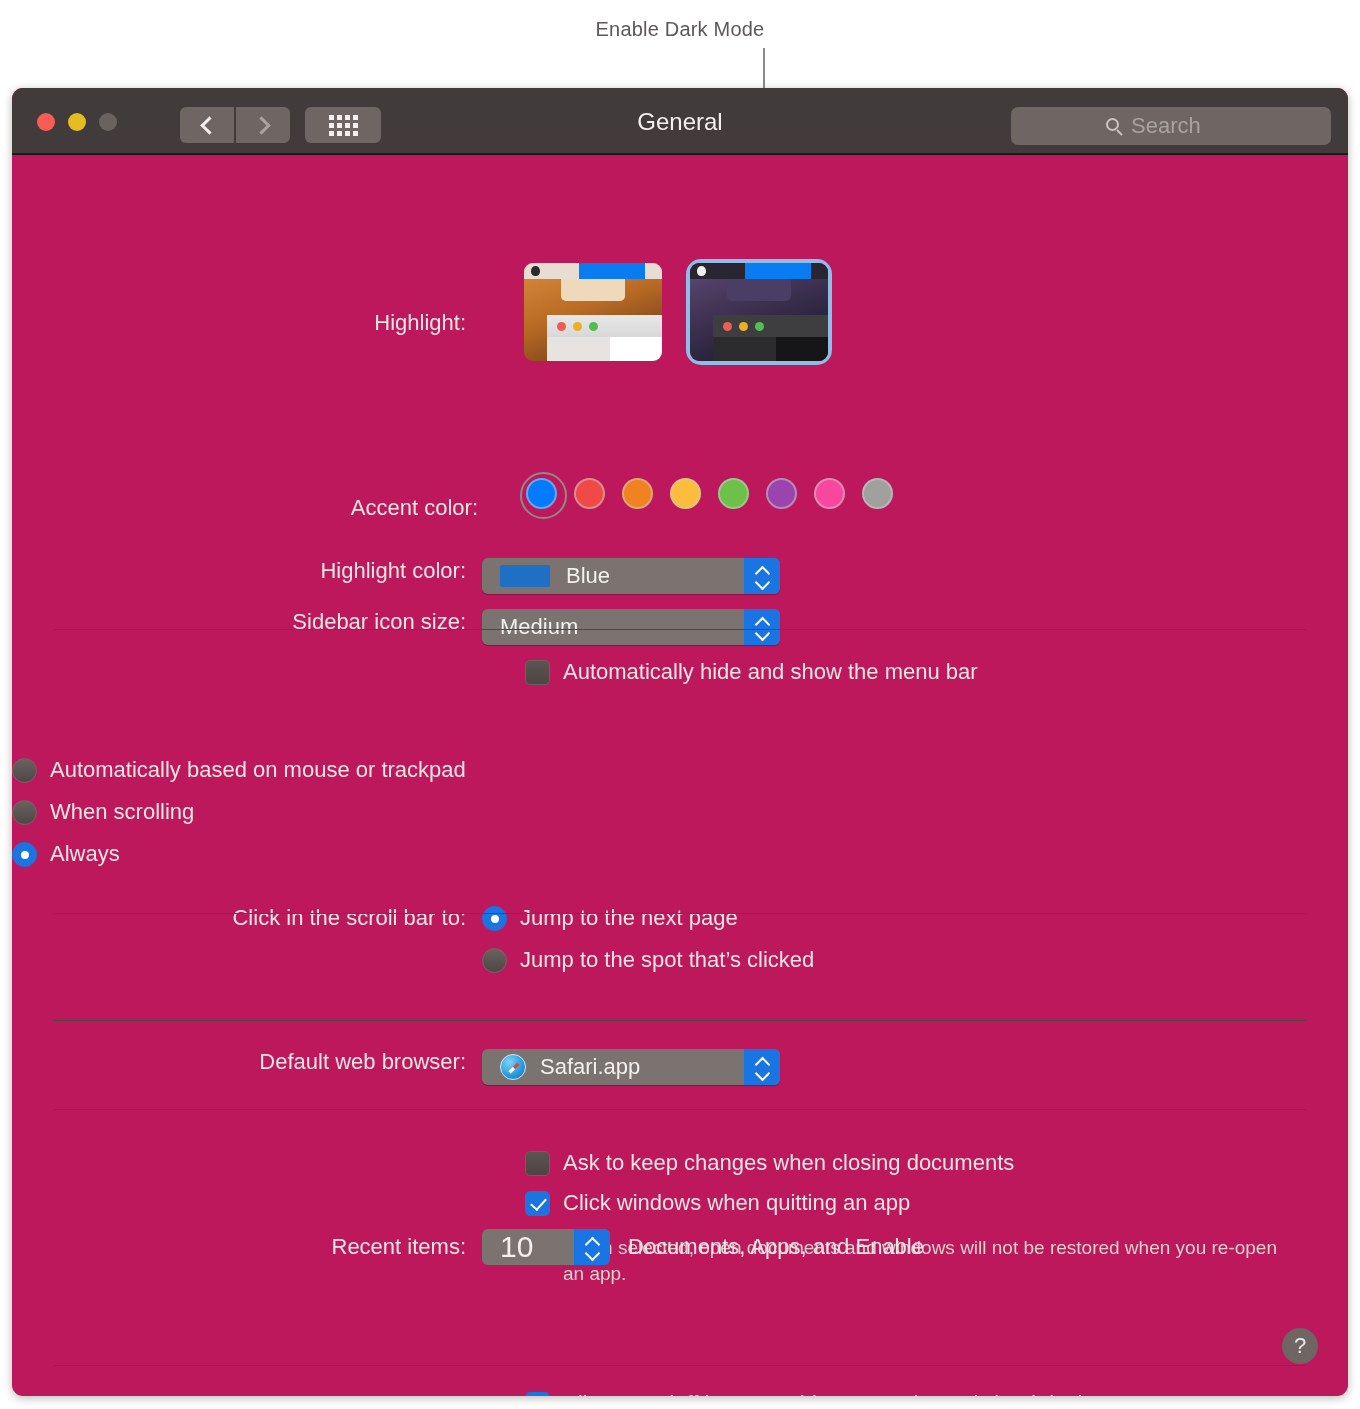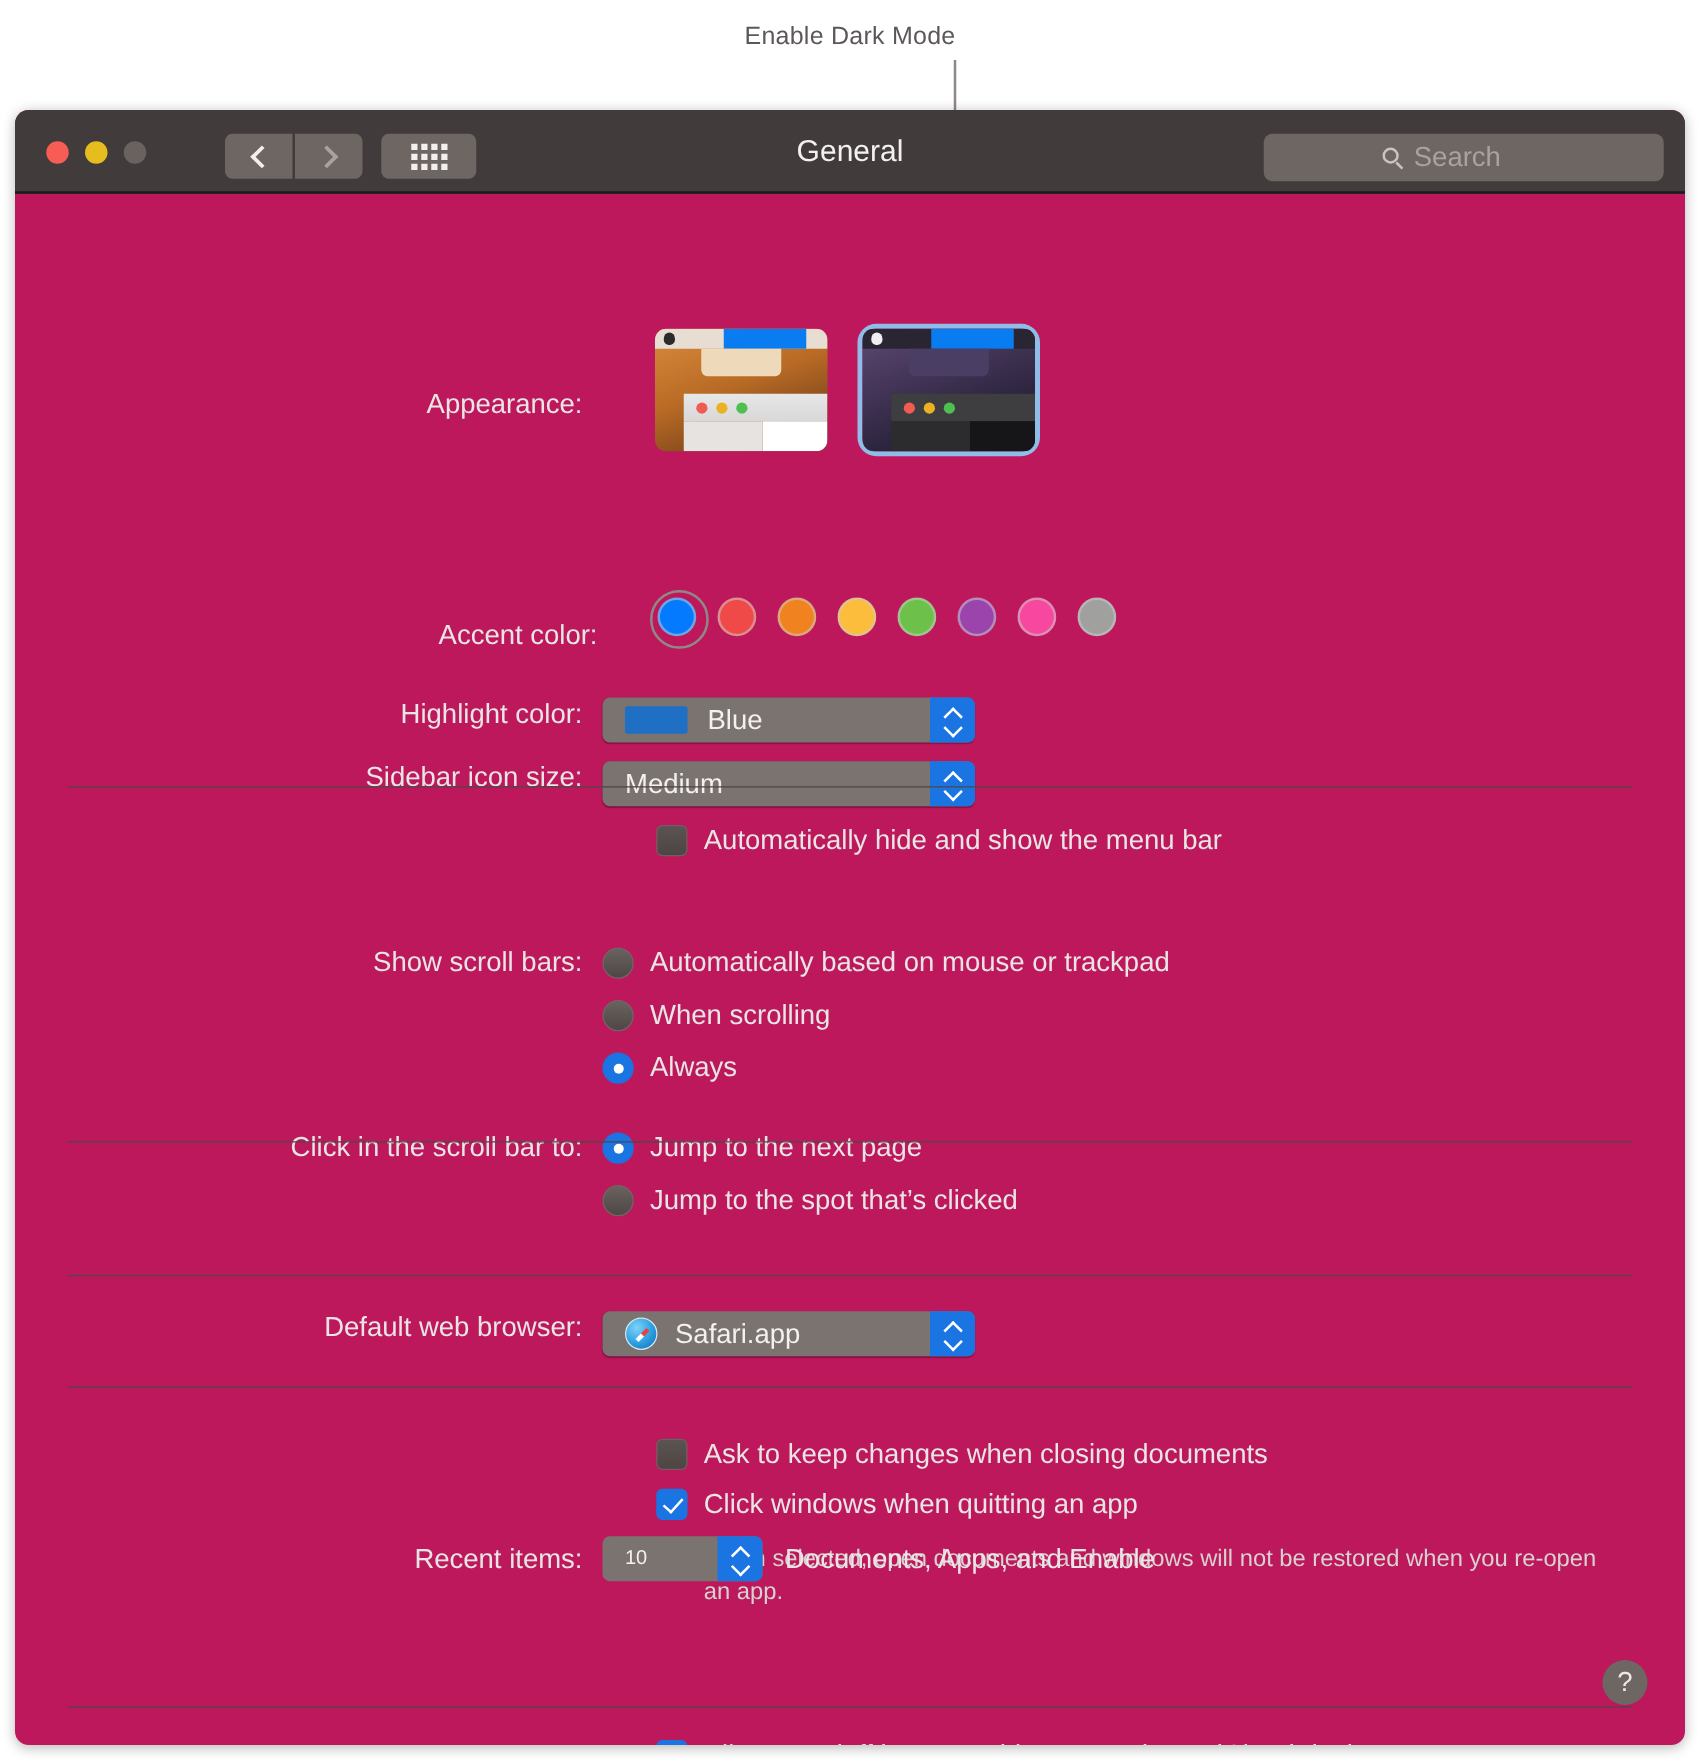--- a/index.html
+++ b/index.html
@@ -196,21 +196,21 @@
     content:''; position: absolute; left: 5px; top: 5px; width: 16px; height: 16px;
     background: linear-gradient(45deg, #ffffff 0 48%, #e8403a 52% 100%);
     clip-path: polygon(70% 15%, 85% 30%, 30% 85%, 15% 70%);
   }
 
   
   .numfield {
     width: 128px; height: 36px; background: #7a7370; border-radius: 6px; position: relative;
     display: flex; align-items: center; padding-left: 18px;
   }
-  .numfield .val { font-size: 16px; color: #f3f0ef; }
+  .numfield .val { font-size: 30px; color: #f3f0ef; }
 
   .helpbtn {
     position: absolute; right: 30px; bottom: 30px;
     width: 36px; height: 36px; border-radius: 50%; background: #6d6663;
     display: flex; align-items: center; justify-content: center;
     color: #ece8e6; font-size: 22px;
   }
 </style>
 </head>
 <body>
@@ -263,21 +263,21 @@
         <span class="ring"></span>
           <span class="handle"></span>
       </span>
       <span class="search-ph">Search</span>
     </div>
   </div>
 
   <div class="content">
 
     <div class="row" style="left:0; top:155px; width:512px;">
-      <div class="label">Appearance:</div>
+      <div class="label">Highlight:</div>
     </div>
     <div class="thumbs">
       <div class="thumb light">
         <div class="frame">
           <div class="menubar">
               <div class="blue"></div>
             </div>
           <div class="apple"></div>
           <div class="sheet"></div>
           <div class="appwin">
@@ -373,21 +373,20 @@
     </div>
 
     <div class="opt" style="position:absolute; left:513px; top:504px; margin:0;">
       <span class="chk"></span>
       <span class="txt">Automatically hide and show the menu bar</span>
     </div>
 
     <div class="sep" style="top:474px;"></div>
 
     <div class="row" style="left:0; top:602px;">
-      <div class="label">Show scroll bars:</div>
       <div class="ctrl">
         <div class="opt">
           <span class="rad"></span>
           <span class="txt">Automatically based on mouse or trackpad</span>
         </div>
         <div class="opt">
           <span class="rad"></span>
           <span class="txt">When scrolling</span>
         </div>
         <div class="opt">

